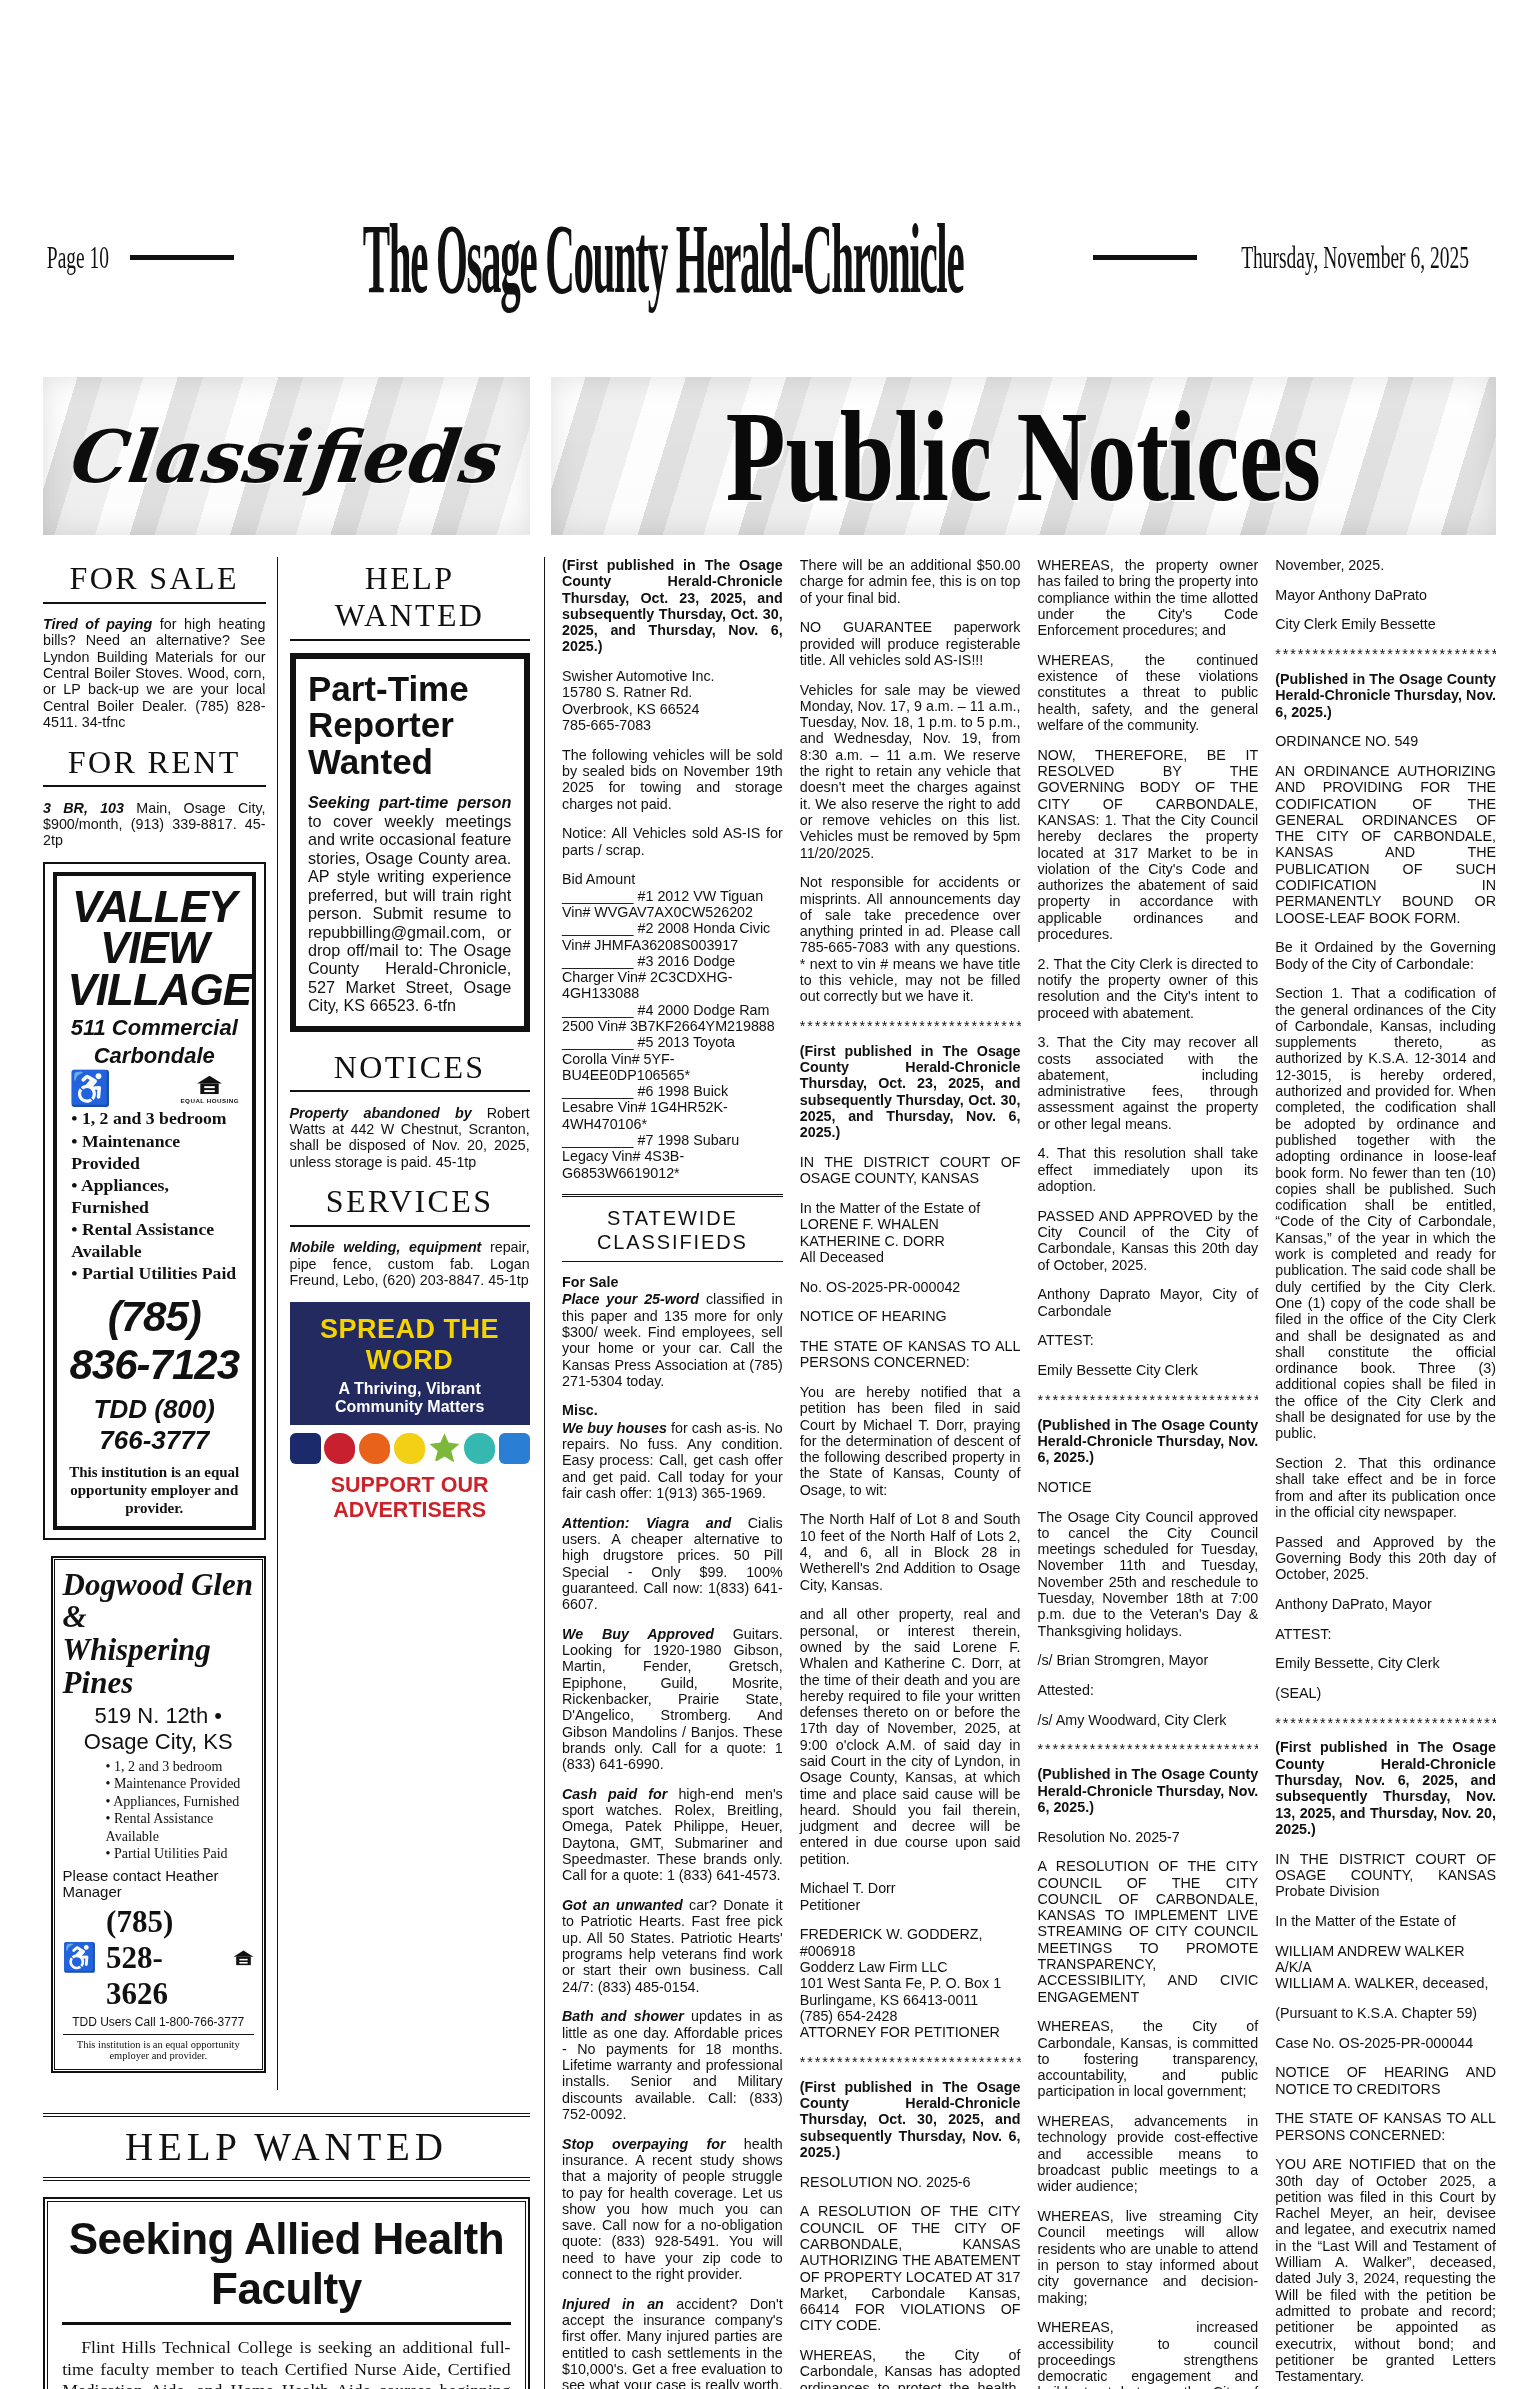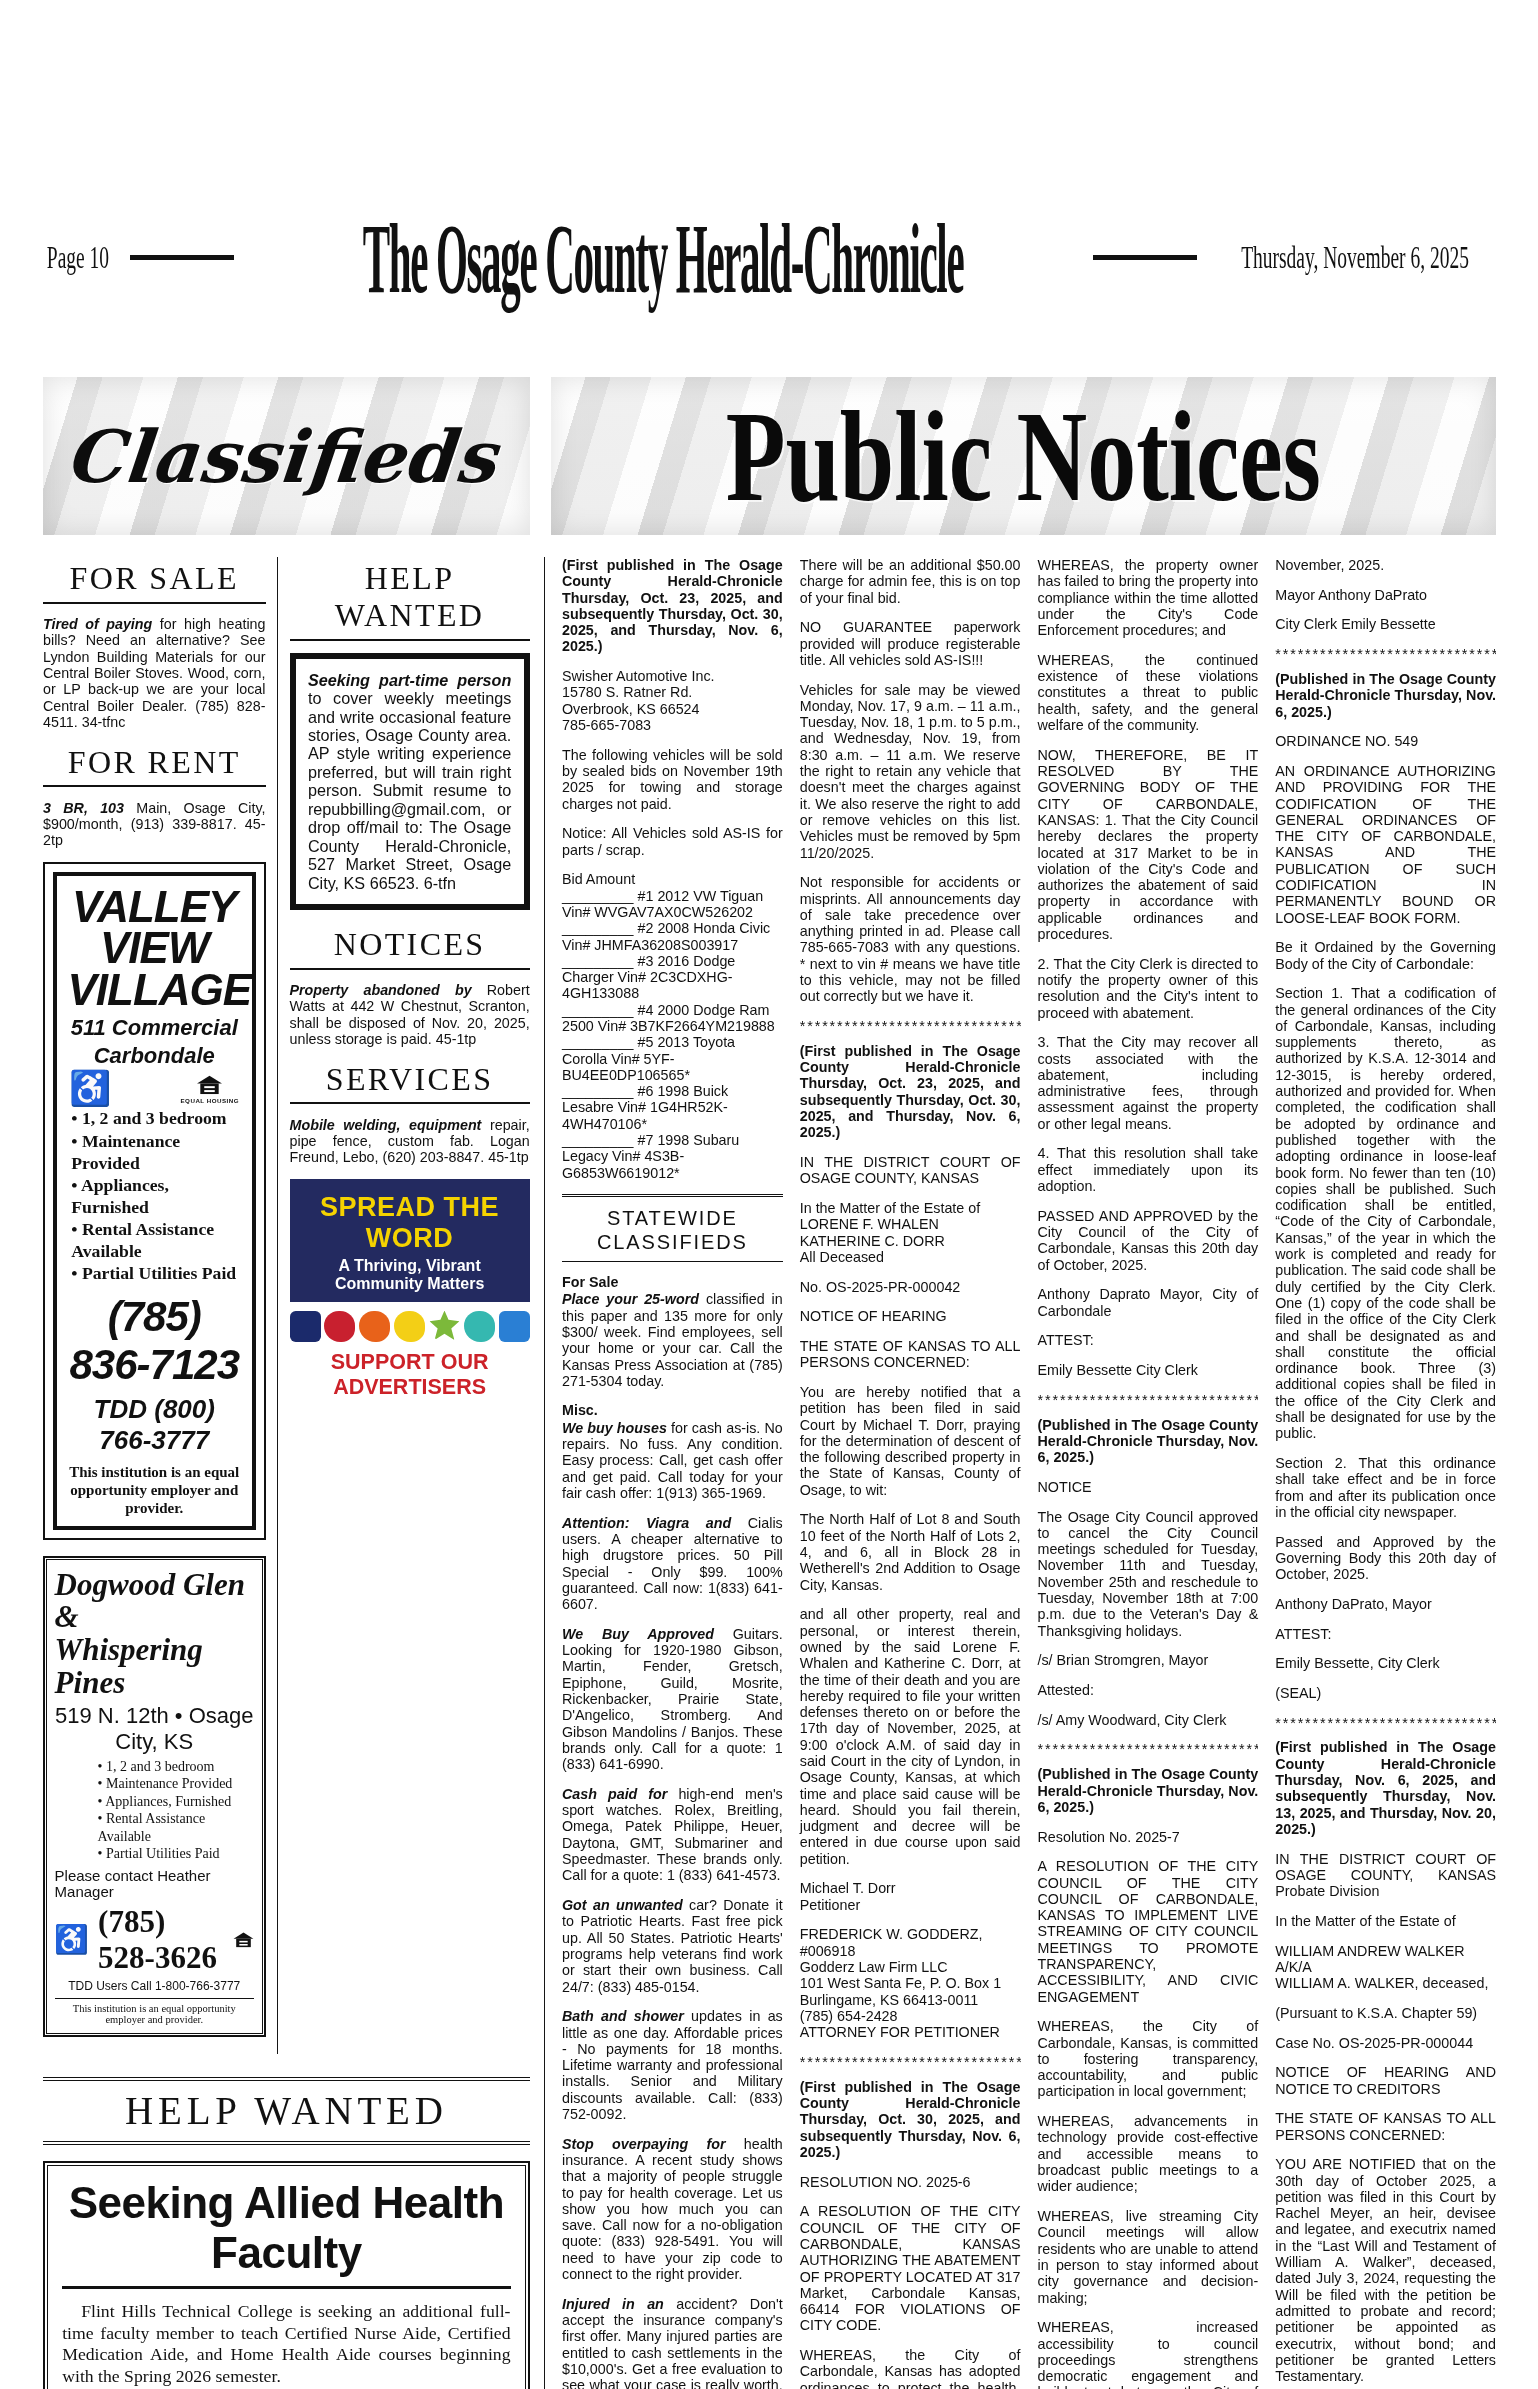--- a/index.html
+++ b/index.html
@@ -168,21 +168,21 @@
                 <li>Appliances, Furnished</li>
                 <li>Rental Assistance Available</li>
                 <li>Partial Utilities Paid</li>
               </ul>
             <div class="vv-phone">(785) 836-7123</div>
             <div class="vv-tdd">TDD (800) 766-3777</div>
             <div class="eeo">This institution is an equal opportunity employer and provider.</div>
           </div>
         </div>
 
-        <div class="boxed" style="padding:1px;">
+        <div class="boxed" style="padding:1px;margin-left:8px;">
           <div style="border:1.4px solid #111; padding:8.6px 7.6px;">
             <div class="dg-title para pre" style="margin:0;">Dogwood Glen &amp;
 Whispering Pines</div>
             <div class="dg-addr">519 N. 12th • Osage City, KS</div>
             <ul class="bullets small" style="margin-left:43px;">
                 <li>1, 2 and 3 bedroom</li>
                 <li>Maintenance Provided</li>
                 <li>Appliances, Furnished</li>
                 <li>Rental Assistance Available</li>
                 <li>Partial Utilities Paid</li>
@@ -204,20 +204,23 @@
             <div class="dg-tdd">TDD Users Call 1-800-766-3777</div>
             <div class="dg-eeo">This institution is an equal opportunity employer and provider.</div>
           </div>
         </div>
       </div>
 
       <div class="c2">
         <div class="sec-head">HELP WANTED</div>
 
         <div class="thickbox">
+          <div class="rep-title para pre" style="margin-bottom:12.4px;">Part-Time
+Reporter
+Wanted</div>
           <p class="para" style="font-size:16.2px; margin:0;"><b>Seeking part-time person</b> <span>to cover weekly meetings and write occasional feature stories, Osage County area. AP style writing experience preferred, but will train right person. Submit resume to repubbilling@gmail.com, or drop off/mail to: The Osage County Herald-Chronicle, 527 Market Street, Osage City, KS 66523. 6-tfn</span></p>
         </div>
 
         <div class="sec-head">NOTICES</div>
         <p class="para"><b>Property abandoned by</b> <span>Robert Watts at 442 W Chestnut, Scranton, shall be disposed of Nov. 20, 2025, unless storage is paid. 45-1tp</span></p>
 
         <div class="sec-head">SERVICES</div>
         <p class="para"><b>Mobile welding, equipment</b> <span>repair, pipe fence, custom fab. Logan Freund, Lebo, (620) 203-8847. 45-1tp</span></p>
 
         <div class="stw">

